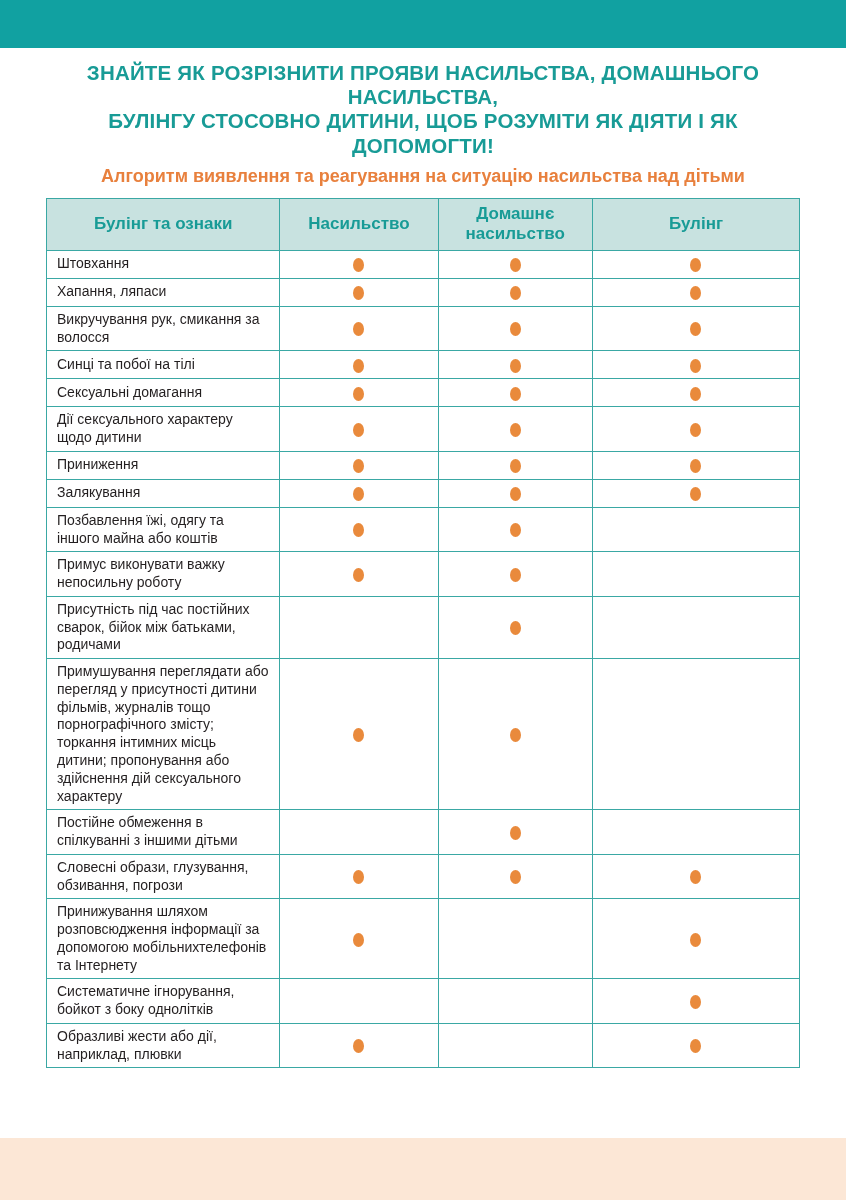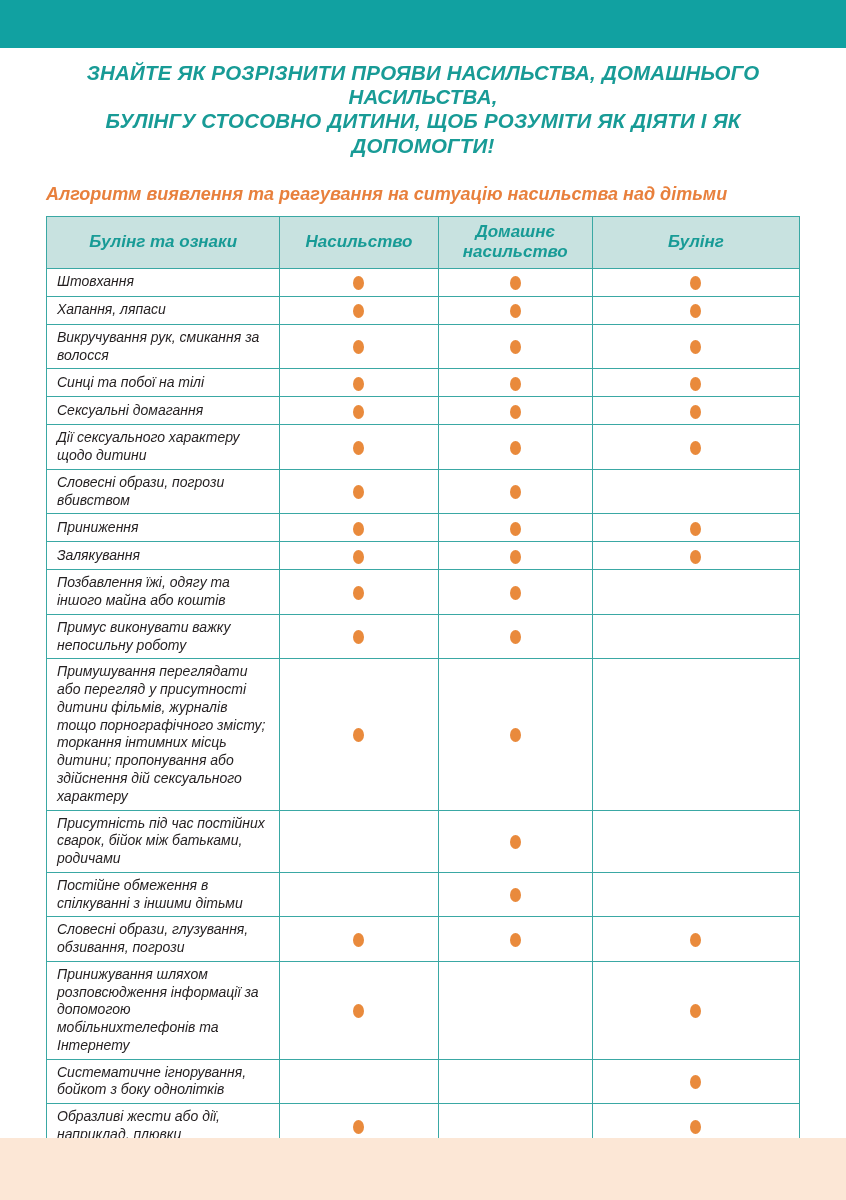--- a/index.html
+++ b/index.html
@@ -5,43 +5,43 @@
   * { margin: 0; padding: 0; box-sizing: border-box; }
   html, body { background: #ffffff; }
   .page {
     position: relative;
     width: 846px;
     height: 1200px;
     margin: 0 auto;
     background: #ffffff;
     overflow: hidden;
     font-family: "Liberation Sans", sans-serif;
-    font-style: italic;
   }
   .top-bar {
     width: 100%;
     height: 48px;
     background: var(--teal, #11a1a1);
   }
   .content {
     padding: 0 46px;
   }
   .title {
     margin-top: 13px;
     text-align: center;
     color: var(--heading-teal, #189b96);
     font-size: 20.5px;
     font-weight: bold;
     line-height: 1.18;
     letter-spacing: 0.2px;
   }
   .title .title-line { display: block; }
   .subtitle {
-    margin-top: 26px;
+    margin-top: 8px;
     margin-bottom: 11px;
+    text-align: center;
     color: var(--orange, #e8803d);
     font-size: 18px;
     font-weight: bold;
   }
   table.signs-table {
     width: 100%;
     border-collapse: collapse;
     table-layout: fixed;
   }
   table.signs-table col.c1 { width: 31%; }
@@ -149,26 +149,20 @@
             <td class="mark-cell"><span class="dot"></span></td>
             <td class="mark-cell"><span class="dot"></span></td>
           </tr>
           <tr>
             <td class="label-cell">Дії сексуального характеру щодо дитини</td>
             <td class="mark-cell"><span class="dot"></span></td>
             <td class="mark-cell"><span class="dot"></span></td>
             <td class="mark-cell"><span class="dot"></span></td>
           </tr>
           <tr>
-            <td class="label-cell">Словесні образи, погрози вбивством</td>
-            <td class="mark-cell"><span class="dot"></span></td>
-            <td class="mark-cell"><span class="dot"></span></td>
-            <td class="mark-cell"></td>
-          </tr>
-          <tr>
             <td class="label-cell">Приниження</td>
             <td class="mark-cell"><span class="dot"></span></td>
             <td class="mark-cell"><span class="dot"></span></td>
             <td class="mark-cell"><span class="dot"></span></td>
           </tr>
           <tr>
             <td class="label-cell">Залякування</td>
             <td class="mark-cell"><span class="dot"></span></td>
             <td class="mark-cell"><span class="dot"></span></td>
             <td class="mark-cell"><span class="dot"></span></td>
@@ -179,28 +173,28 @@
             <td class="mark-cell"><span class="dot"></span></td>
             <td class="mark-cell"></td>
           </tr>
           <tr>
             <td class="label-cell">Примус виконувати важку непосильну роботу</td>
             <td class="mark-cell"><span class="dot"></span></td>
             <td class="mark-cell"><span class="dot"></span></td>
             <td class="mark-cell"></td>
           </tr>
           <tr>
+            <td class="label-cell">Присутність під час постійних сварок, бійок між батьками, родичами</td>
+            <td class="mark-cell"></td>
+            <td class="mark-cell"><span class="dot"></span></td>
+            <td class="mark-cell"></td>
+          </tr>
+          <tr>
             <td class="label-cell">Примушування переглядати або перегляд у присутності дитини фільмів, журналів тощо порнографічного змісту; торкання інтимних місць дитини; пропонування або здійснення дій сексуального характеру</td>
             <td class="mark-cell"><span class="dot"></span></td>
-            <td class="mark-cell"><span class="dot"></span></td>
-            <td class="mark-cell"></td>
-          </tr>
-          <tr>
-            <td class="label-cell">Присутність під час постійних сварок, бійок між батьками, родичами</td>
-            <td class="mark-cell"></td>
             <td class="mark-cell"><span class="dot"></span></td>
             <td class="mark-cell"></td>
           </tr>
           <tr>
             <td class="label-cell">Постійне обмеження в спілкуванні з іншими дітьми</td>
             <td class="mark-cell"></td>
             <td class="mark-cell"><span class="dot"></span></td>
             <td class="mark-cell"></td>
           </tr>
           <tr>

